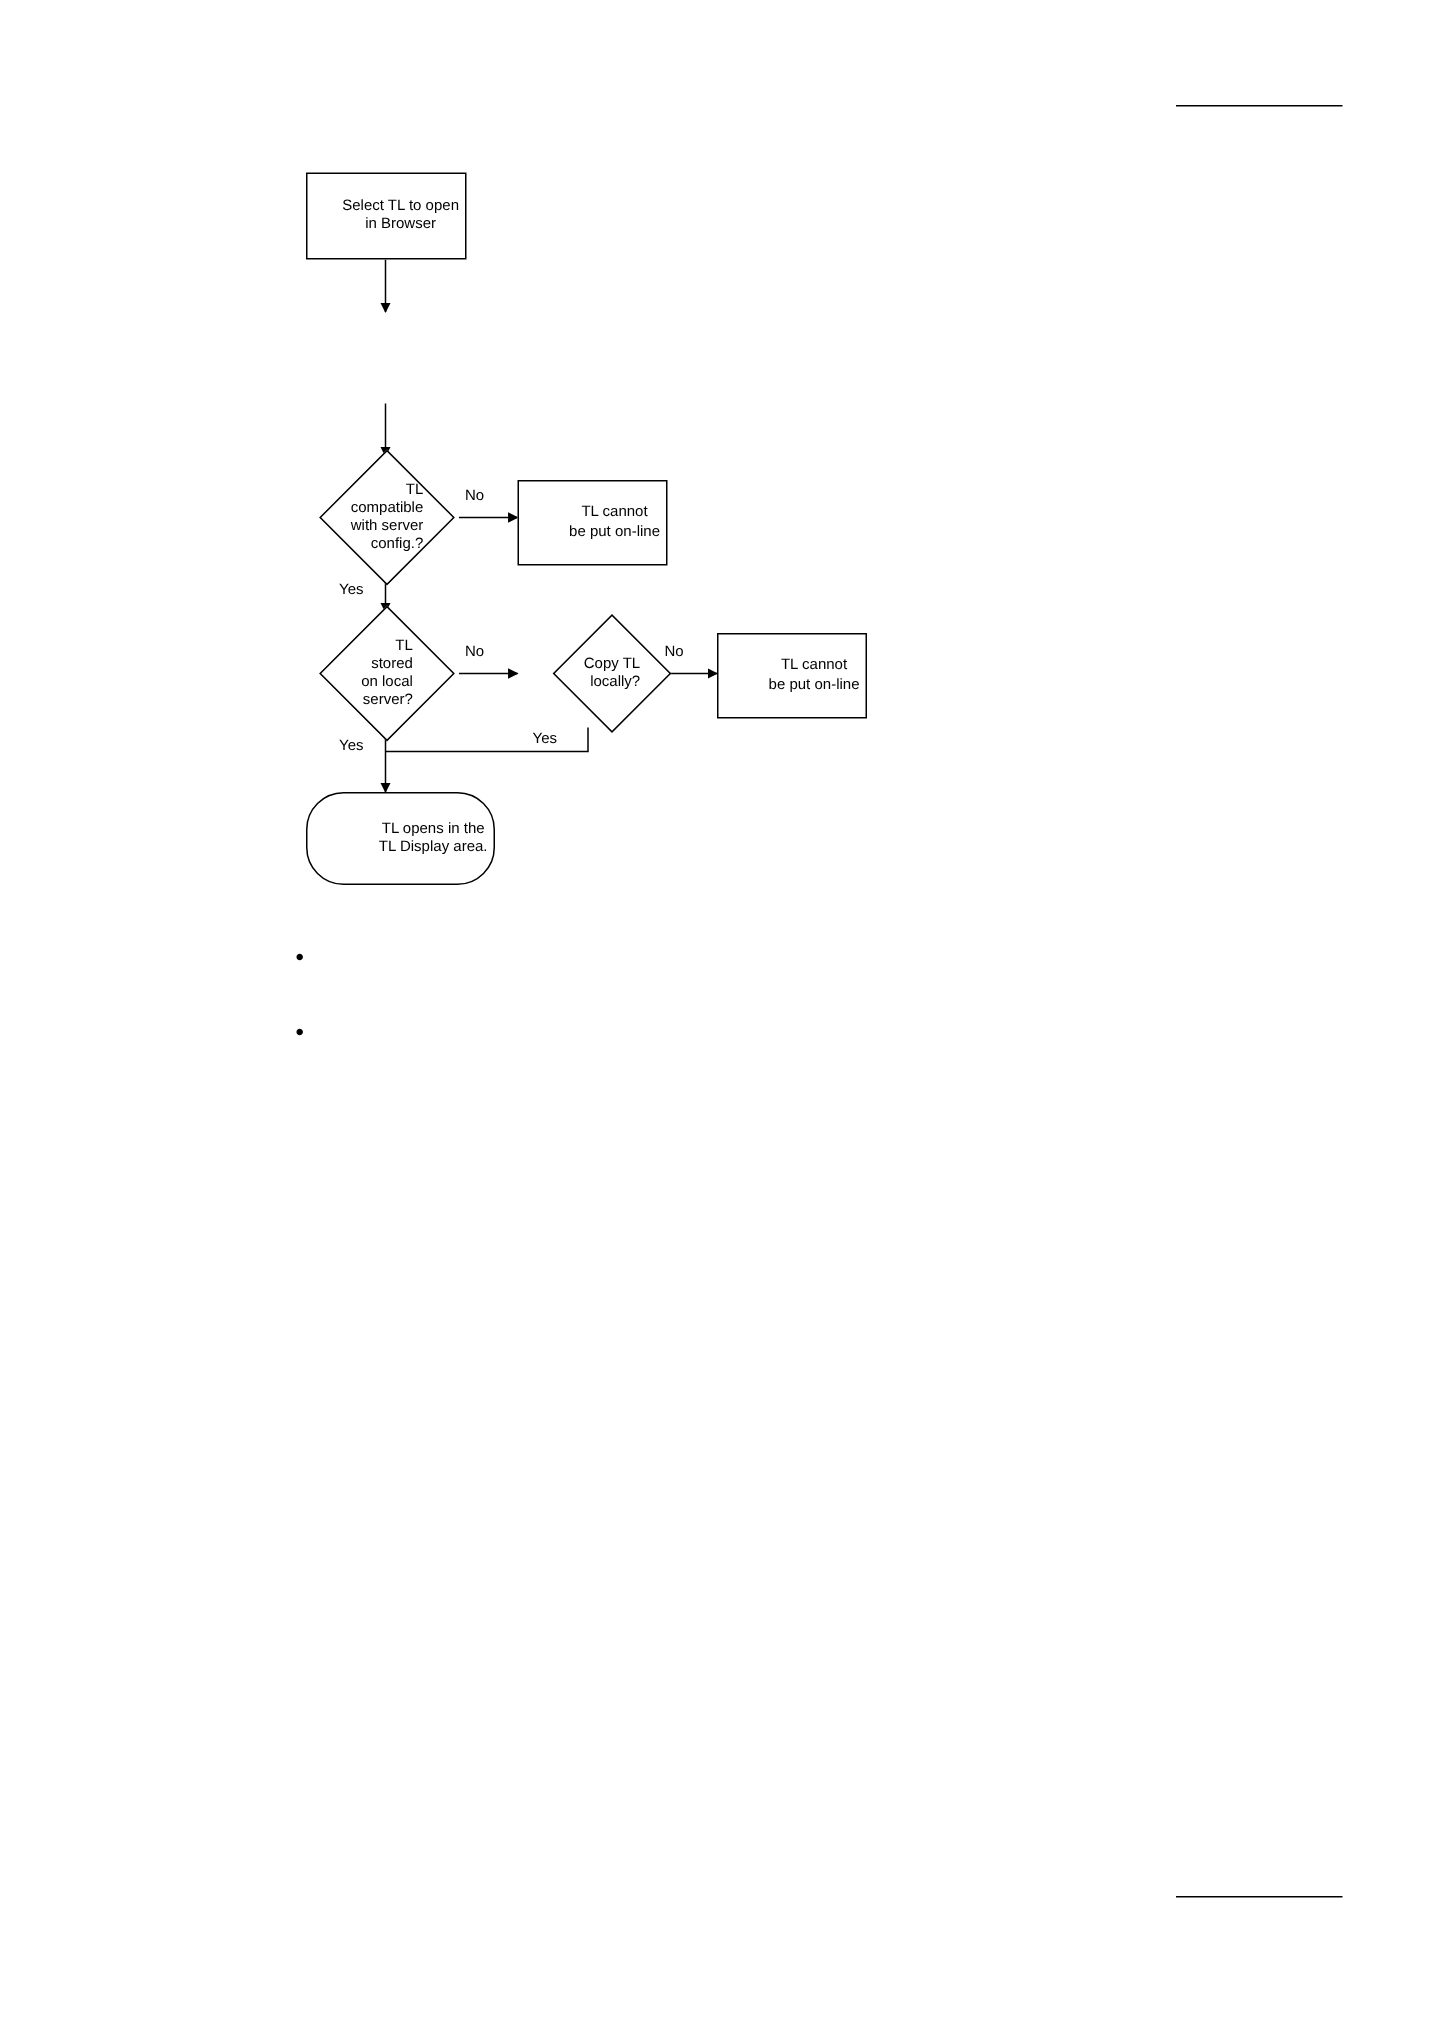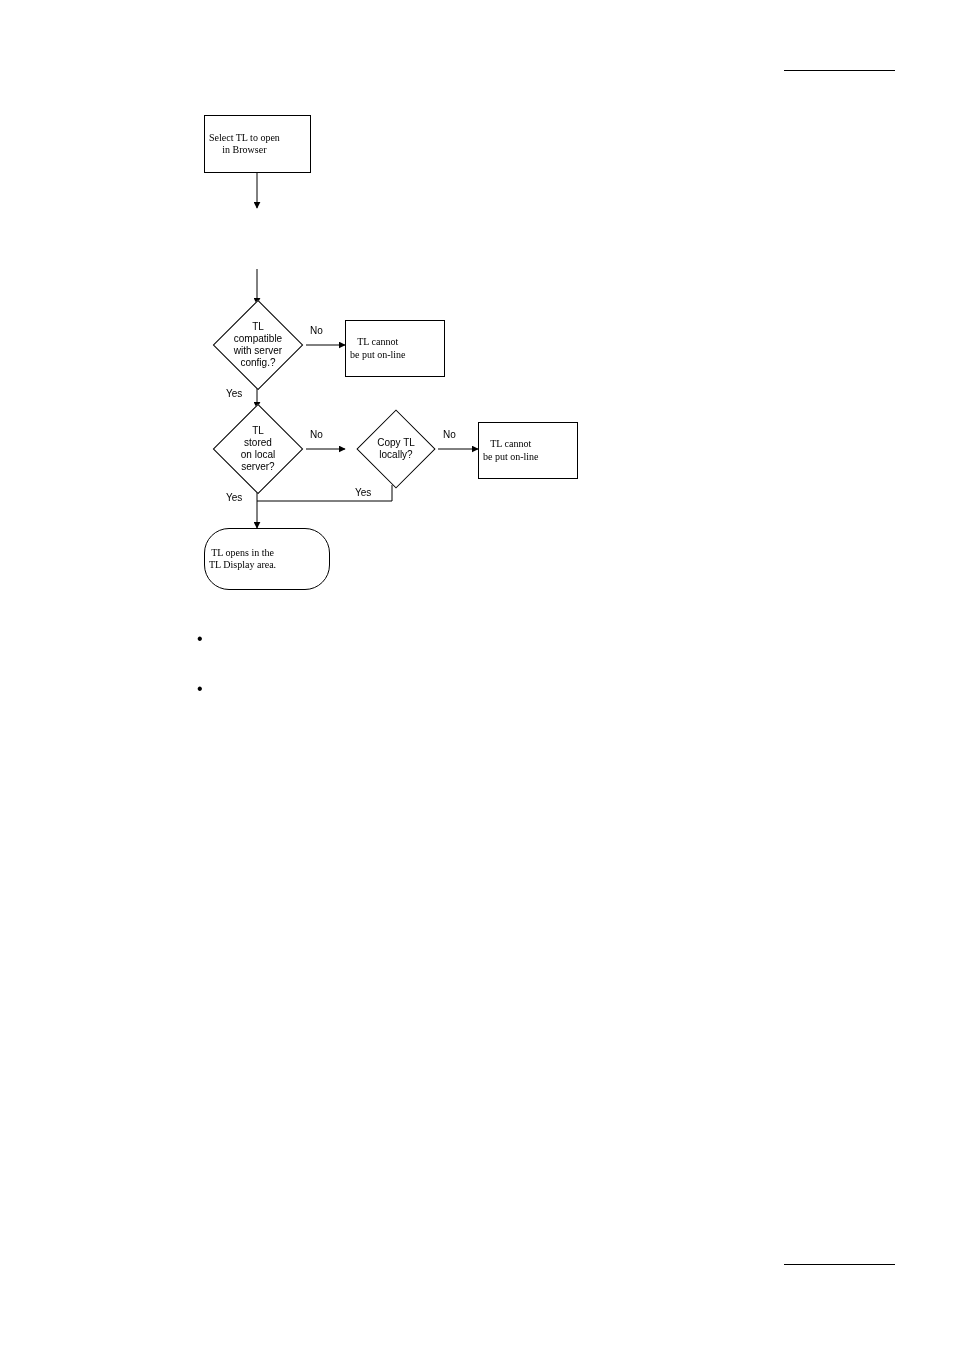--- a/index.html
+++ b/index.html
@@ -22,44 +22,43 @@
     top: 109px;
     width: 408px;
     height: 490px;
   }
   .box {
     position: absolute;
     border: 1px solid #000;
     box-sizing: border-box;
     display: flex;
     align-items: center;
-    justify-content: flex-start;
+    justify-content: flex-end;
     text-align: center;
     font-size: 10px;
     line-height: 1.25;
     padding: 4px;
     background: #fff;
-    font-family: Liberation Serif, serif;
   }
   .diamond-wrap {
     position: absolute;
   }
   .diamond {
     position: absolute;
     border: 1px solid #000;
     box-sizing: border-box;
     background: #fff;
     transform: rotate(45deg);
   }
   .diamond-label {
     position: absolute;
     display: flex;
     align-items: center;
     justify-content: center;
-    text-align: center;
+    text-align: right;
     font-size: 10px;
     line-height: 1.2;
   }
   .edge-label {
     position: absolute;
     font-size: 10px;
     text-align: center;
   }
   
   .bullets {
@@ -139,21 +138,21 @@
       <span>TL cannot<br>be put on-line</span>
     </div>
 
     <div class="diamond-wrap" style="left:12px; top:299px; width:98px; height:82px;">
       <div class="diamond" style="left:17px; top:9px; width:64px; height:64px;"></div>
       <div class="diamond-label" style="left:0; top:0; width:98px; height:82px;">
         <span>TL<br>stored<br>on local<br>server?</span>
       </div>
     </div>
 
-    <div class="diamond-wrap" style="left:152px; top:303px; width:94px; height:74px;">
+    <div class="diamond-wrap" style="left:164px; top:303px; width:94px; height:74px;">
       <div class="diamond" style="left:19px; top:9px; width:56px; height:56px;"></div>
       <div class="diamond-label" style="left:0; top:0; width:94px; height:74px;">
         <span>Copy TL<br>locally?</span>
       </div>
     </div>
 
     <div class="box" style="left:281px; top:313px; width:100px; height:57px;">
       <span>TL cannot<br>be put on-line</span>
     </div>
 

